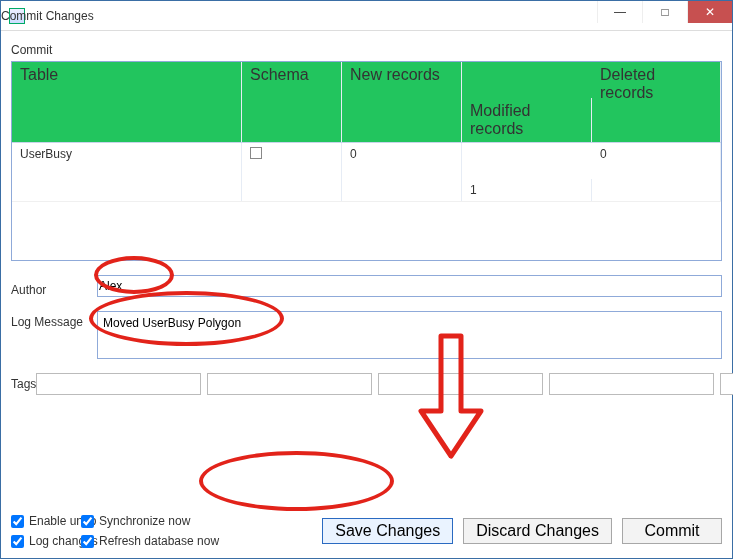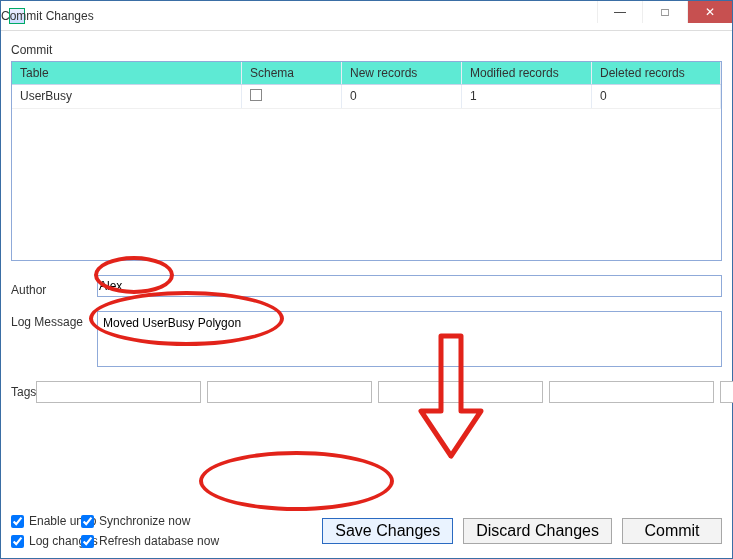--- a/index.html
+++ b/index.html
@@ -65,34 +65,34 @@
     margin-bottom: 4px;
   }
   .grid {
     border: 1px solid #8faad9;
     height: 200px;
     background: #fff;
     overflow: hidden;
   }
   .grid-header {
     display: flex;
-    background: #5eead4;
+    background: #22c55e;
     border-bottom: 1px solid #c8d4ea;
-    font-size: 12px;
+    font-size: 16px;
     color: #333;
   }
   .grid-header .col, .grid-row .col {
     padding: 4px 8px;
     border-right: 1px solid #e6ecf5;
   }
   .grid-row { display: flex; border-bottom: 1px solid #f0f0f0; }
   .col-table { width: 230px; }
   .col-schema { width: 100px; text-align: left;}
   .col-new { width: 120px; }
-  .col-mod { width: 130px; }
+  .col-mod { width: 130px; margin-top: 36px; }
   .col-del { flex: 1; }
   .schema-chk {
     width: 12px; height: 12px; border: 1px solid #888; display: inline-block; background: #fff;
   }
   .form-row {
     display: flex;
     align-items: flex-end;
     margin-top: 14px;
   }
   .form-label { width: 86px; font-size: 12px; }
@@ -103,21 +103,21 @@
     font-size: 12px;
     font-family: inherit;
     height: 22px;
   }
   .log-input {
     flex: 1;
     border: 1px solid #8faad9;
     padding: 4px 5px;
     font-size: 12px;
     font-family: inherit;
-    height: 56px;
+    height: 48px;
     resize: none;
   }
   .tags-row {
     display: flex;
     align-items: center;
     margin-top: 14px;
   }
   .tag-input {
     flex: 1;
     border: 1px solid #bbb;

